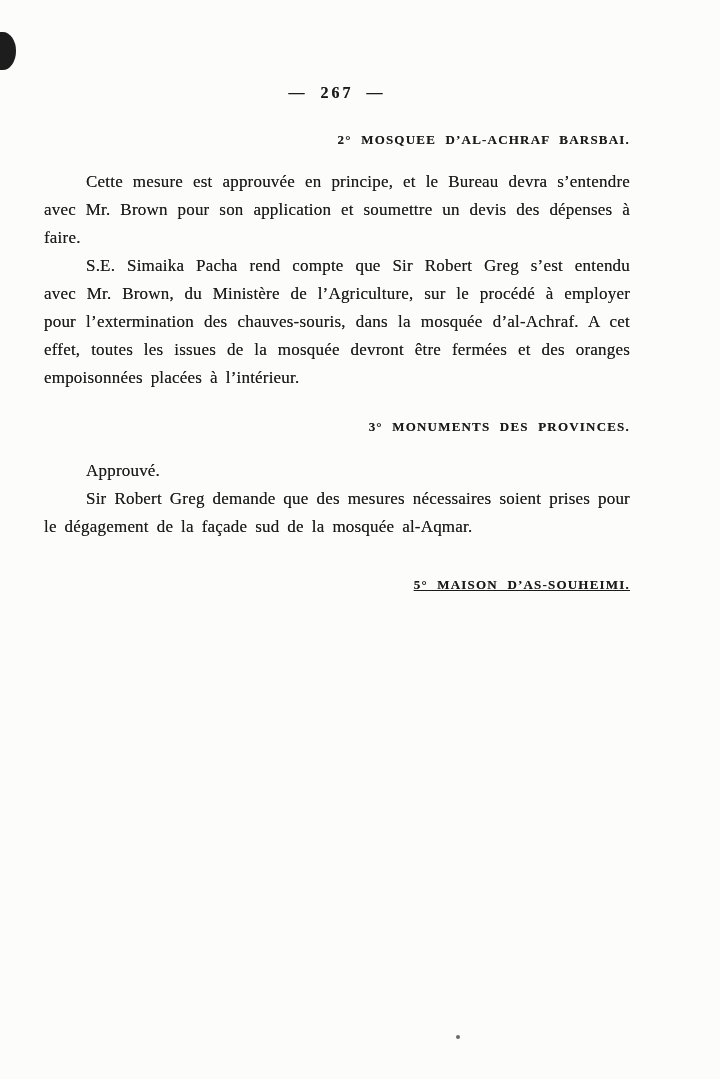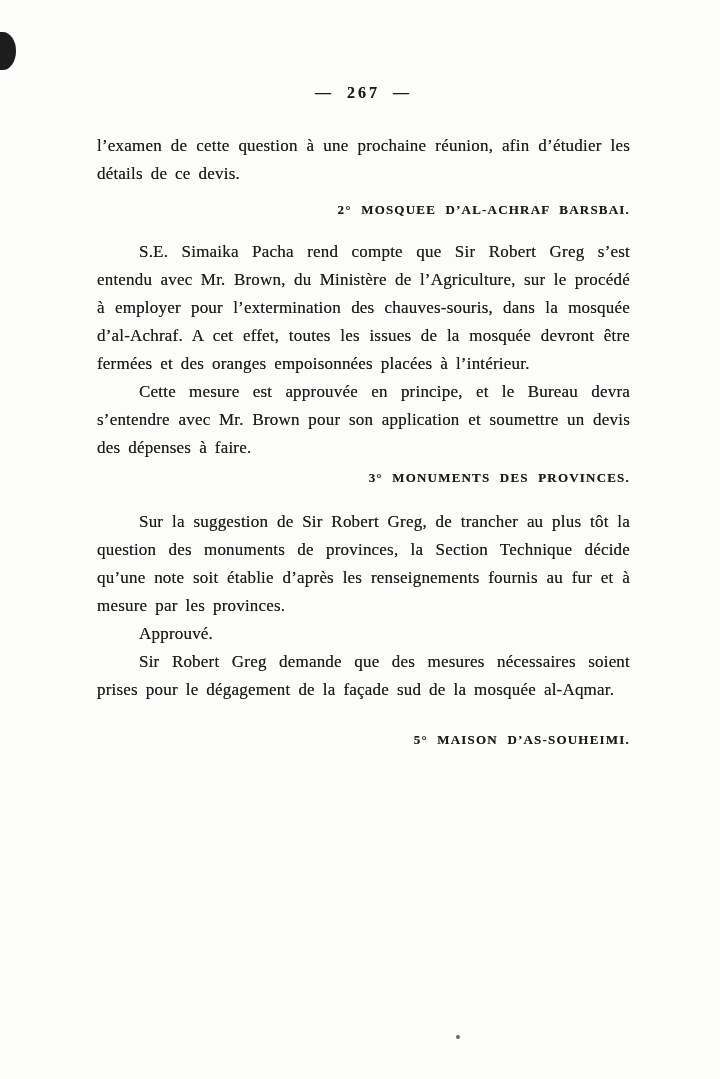--- a/index.html
+++ b/index.html
@@ -7,21 +7,21 @@
   body {
     background: #fbfbf9;
     font-family: "Liberation Serif", "DejaVu Serif", serif;
   }
   .page {
     position: relative;
     width: 720px;
     height: 1079px;
     background: #fcfcfa;
     color: #1b1b1b;
-    padding: 84px 90px 0 97px;
+    padding: 84px 90px 0 44px;
     overflow: hidden;
   }
   .scan-blob {
     position: absolute;
     left: -6px;
     top: 32px;
     width: 22px;
     height: 38px;
     background: #1d1d1d;
     border-radius: 0 60% 60% 0 / 0 50% 50% 0;
@@ -56,44 +56,42 @@
   p.body.no-indent { text-indent: 0; }
   .heading {
     text-align: right;
     font-size: 13px;
     font-weight: 700;
     letter-spacing: 1.2px;
     word-spacing: 5px;
     text-shadow: 0 0 0.3px rgba(0,0,0,0.5);
   }
   .heading-2 { margin: 14px 0 20px; }
-  .heading-3 { margin: 8px 0 22px; }
+  .heading-3 { margin: 27px 0 22px; }
   .heading-4 { margin: 26px 0 26px; }
-  .heading-5 { margin: 28px 0 28px; }
+  .heading-5 { margin: 36px 0 28px; text-decoration: underline; }
 </style>
 </head>
 <body>
 
 <div class="page">
 
   <div class="scan-blob"></div>
 
   <div class="page-number">— 267 —</div>
 
-  <p class="body no-indent">l’examen de cette question à une prochaine réunion, afin d’étudier les détails de ce devis.</p>
 
   <div class="heading heading-2">2° MOSQUEE D’AL-ACHRAF BARSBAI.</div>
 
+  <p class="body">Cette mesure est approuvée en principe, et le Bureau devra s’entendre avec Mr. Brown pour son application et soumettre un devis des dépenses à faire.</p>
+
   <p class="body">S.E. Simaika Pacha rend compte que Sir Robert Greg s’est entendu avec Mr. Brown, du Ministère de l’Agriculture, sur le procédé à employer pour l’extermination des chauves-souris, dans la mosquée d’al-Achraf. A cet effet, toutes les issues de la mosquée devront être fermées et des oranges empoisonnées placées à l’intérieur.</p>
-
-  <p class="body">Cette mesure est approuvée en principe, et le Bureau devra s’entendre avec Mr. Brown pour son application et soumettre un devis des dépenses à faire.</p>
 
   <div class="heading heading-3">3° MONUMENTS DES PROVINCES.</div>
 
-  <p class="body">Sur la suggestion de Sir Robert Greg, de trancher au plus tôt la question des monuments de provinces, la Section Technique décide qu’une note soit établie d’après les renseignements fournis au fur et à mesure par les provinces.</p>
 
 
   <p class="body">Approuvé.</p>
 
   <p class="body">Sir Robert Greg demande que des mesures nécessaires soient prises pour le dégagement de la façade sud de la mosquée al-Aqmar.</p>
 
   <div class="heading heading-5">5° MAISON D’AS-SOUHEIMI.</div>
 
 
   <div class="speck"></div>

